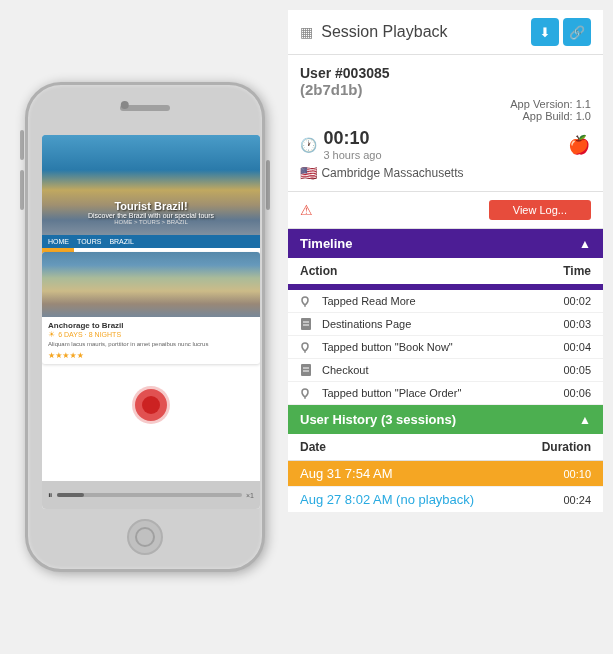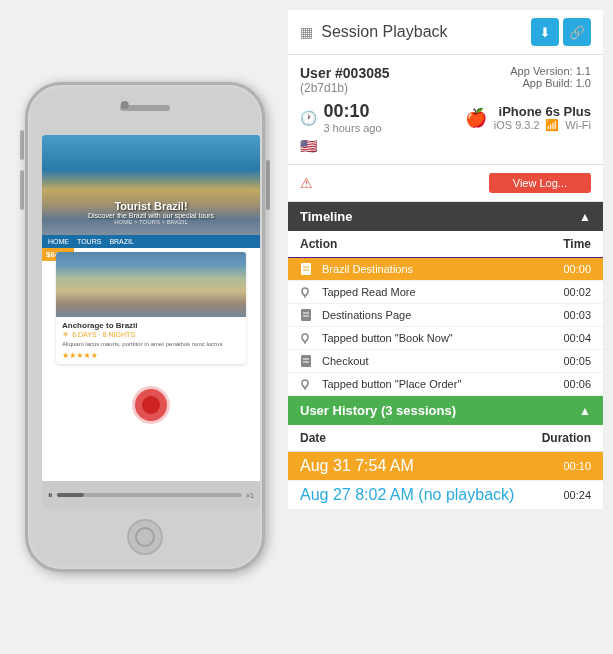--- a/index.html
+++ b/index.html
@@ -127,21 +127,21 @@
       font-size: 8px;
       font-weight: bold;
       padding: 2px 4px;
       position: absolute;
       top: 0;
       left: 0;
     }
 
     .screen-card {
       background: #fff;
-      margin: 4px 14px;
+      margin: 4px 0;
       border-radius: 3px;
       box-shadow: 0 1px 3px rgba(0,0,0,0.15);
       overflow: hidden;
       position: relative;
     }
 
     .card-image {
       width: 100%;
       height: 65px;
       background: linear-gradient(to bottom, #5588aa, #8899aa 30%, #bbaa88 60%, #998877 80%, #667788);
@@ -319,31 +319,33 @@
     .user-info {
       background: #fff;
       padding: 10px 12px;
       border-bottom: 1px solid #e0e0e0;
     }
 
     .user-row {
       display: flex;
       justify-content: space-between;
       margin-bottom: 6px;
+      flex-direction: column;
     }
 
     .user-id-block {}
     .user-id {
       font-size: 14px;
       font-weight: bold;
       color: #333;
     }
     .user-sub {
-      font-size: 12px;
+      font-size: 15px;
       color: #888;
+      font-weight: bold;
     }
 
     .app-info-block {
       text-align: right;
     }
     .app-info-line {
       font-size: 11px;
       color: #666;
     }
 
@@ -451,21 +453,21 @@
       background: #e74c3c;
       color: #fff;
       font-size: 11px;
       padding: 4px 24px;
       border-radius: 3px;
       cursor: pointer;
     }
 
     
     .section-header {
-      background: #404040;
+      background: #4c1d95;
       padding: 7px 12px;
       display: flex;
       align-items: center;
       justify-content: space-between;
     }
 
     .section-title {
       font-size: 13px;
       font-weight: bold;
       color: #fff;
@@ -478,21 +480,21 @@
 
     
     .timeline-table {
       background: #fff;
       width: 100%;
     }
 
     .table-header {
       display: flex;
       padding: 6px 12px;
-      border-bottom: 1px solid #4c1d95;
+      border-bottom: 6px solid #4c1d95;
       background: #fff;
       gap: 20px;
     }
 
     .col-action {
       flex: 1;
       font-size: 12px;
       font-weight: bold;
       color: #333;
     }
@@ -600,21 +602,21 @@
     .history-row.no-playback .h-date {
       color: #29aae1;
     }
 
     .history-row.past .h-date {
       color: #29aae1;
     }
 
     .h-date {
       flex: 1;
-      font-size: 16px;
+      font-size: 13px;
       color: #333;
     }
 
     .h-duration {
       width: 65px;
       font-size: 11px;
       color: #333;
       text-align: right;
     }
 
@@ -761,33 +763,26 @@
       <div class="session-meta">
         <div class="duration-block">
           <span class="clock-icon">🕐</span>
           <div>
             <div class="duration-time">00:10</div>
             <div class="time-ago">3 hours ago</div>
           </div>
         </div>
         <div class="device-block">
           <span class="apple-icon">🍎</span>
-          <div>
-            <div class="device-name">iPhone 6s Plus</div>
-            <div class="device-meta">
-              <span>iOS 9.3.2</span>
-              <span class="wifi-icon">📶</span>
-              <span>Wi-Fi</span>
-            </div>
-          </div>
         </div>
       </div>
 
       <div class="location-row">
         <span class="flag-icon">🇺🇸</span>
+        <span class="location-text">Cambridge Massachusetts</span>
       </div>
     </div>
 
     <div class="crash-banner">
       <div class="crash-left">
         <span class="crash-icon">⚠</span>
       </div>
       <div class="view-log-btn">View Log...</div>
     </div>
 
@@ -796,31 +791,20 @@
       <span class="section-toggle">▲</span>
     </div>
 
     <div class="timeline-table">
       <div class="table-header">
         <span class="col-action">Action</span>
         <span class="col-time">Time</span>
       </div>
 
       <div id="timeline-rows">
-          <div class="table-row highlighted">
-            <span class="row-icon">
-              <svg width="12" height="12" viewBox="0 0 12 12">
-                <rect x="1" y="0" width="10" height="12" rx="1" fill="#fff"></rect>
-                <line x1="3" y1="4" x2="9" y2="4" stroke="#f5a623" stroke-width="1"></line>
-                <line x1="3" y1="7" x2="9" y2="7" stroke="#f5a623" stroke-width="1"></line>
-              </svg>
-            </span>
-            <span class="row-action" style="color: rgb(255, 255, 255);">Brazil Destinations</span>
-            <span class="row-time" style="color: rgb(255, 255, 255);">00:00</span>
-          </div>
           <div class="table-row">
             <span class="row-icon">
               <svg width="12" height="12" viewBox="0 0 12 12">
                 <path d="M5 2 Q8 2 8 5 Q8 8 5 10 Q2 8 2 5 Q2 2 5 2Z" fill="none" stroke="#888" stroke-width="1.5"></path>
                 <line x1="5" y1="10" x2="5" y2="12" stroke="#888" stroke-width="1.2"></line>
               </svg>
             </span>
             <span class="row-action">Tapped Read More</span>
             <span class="row-time">00:02</span>
           </div>

